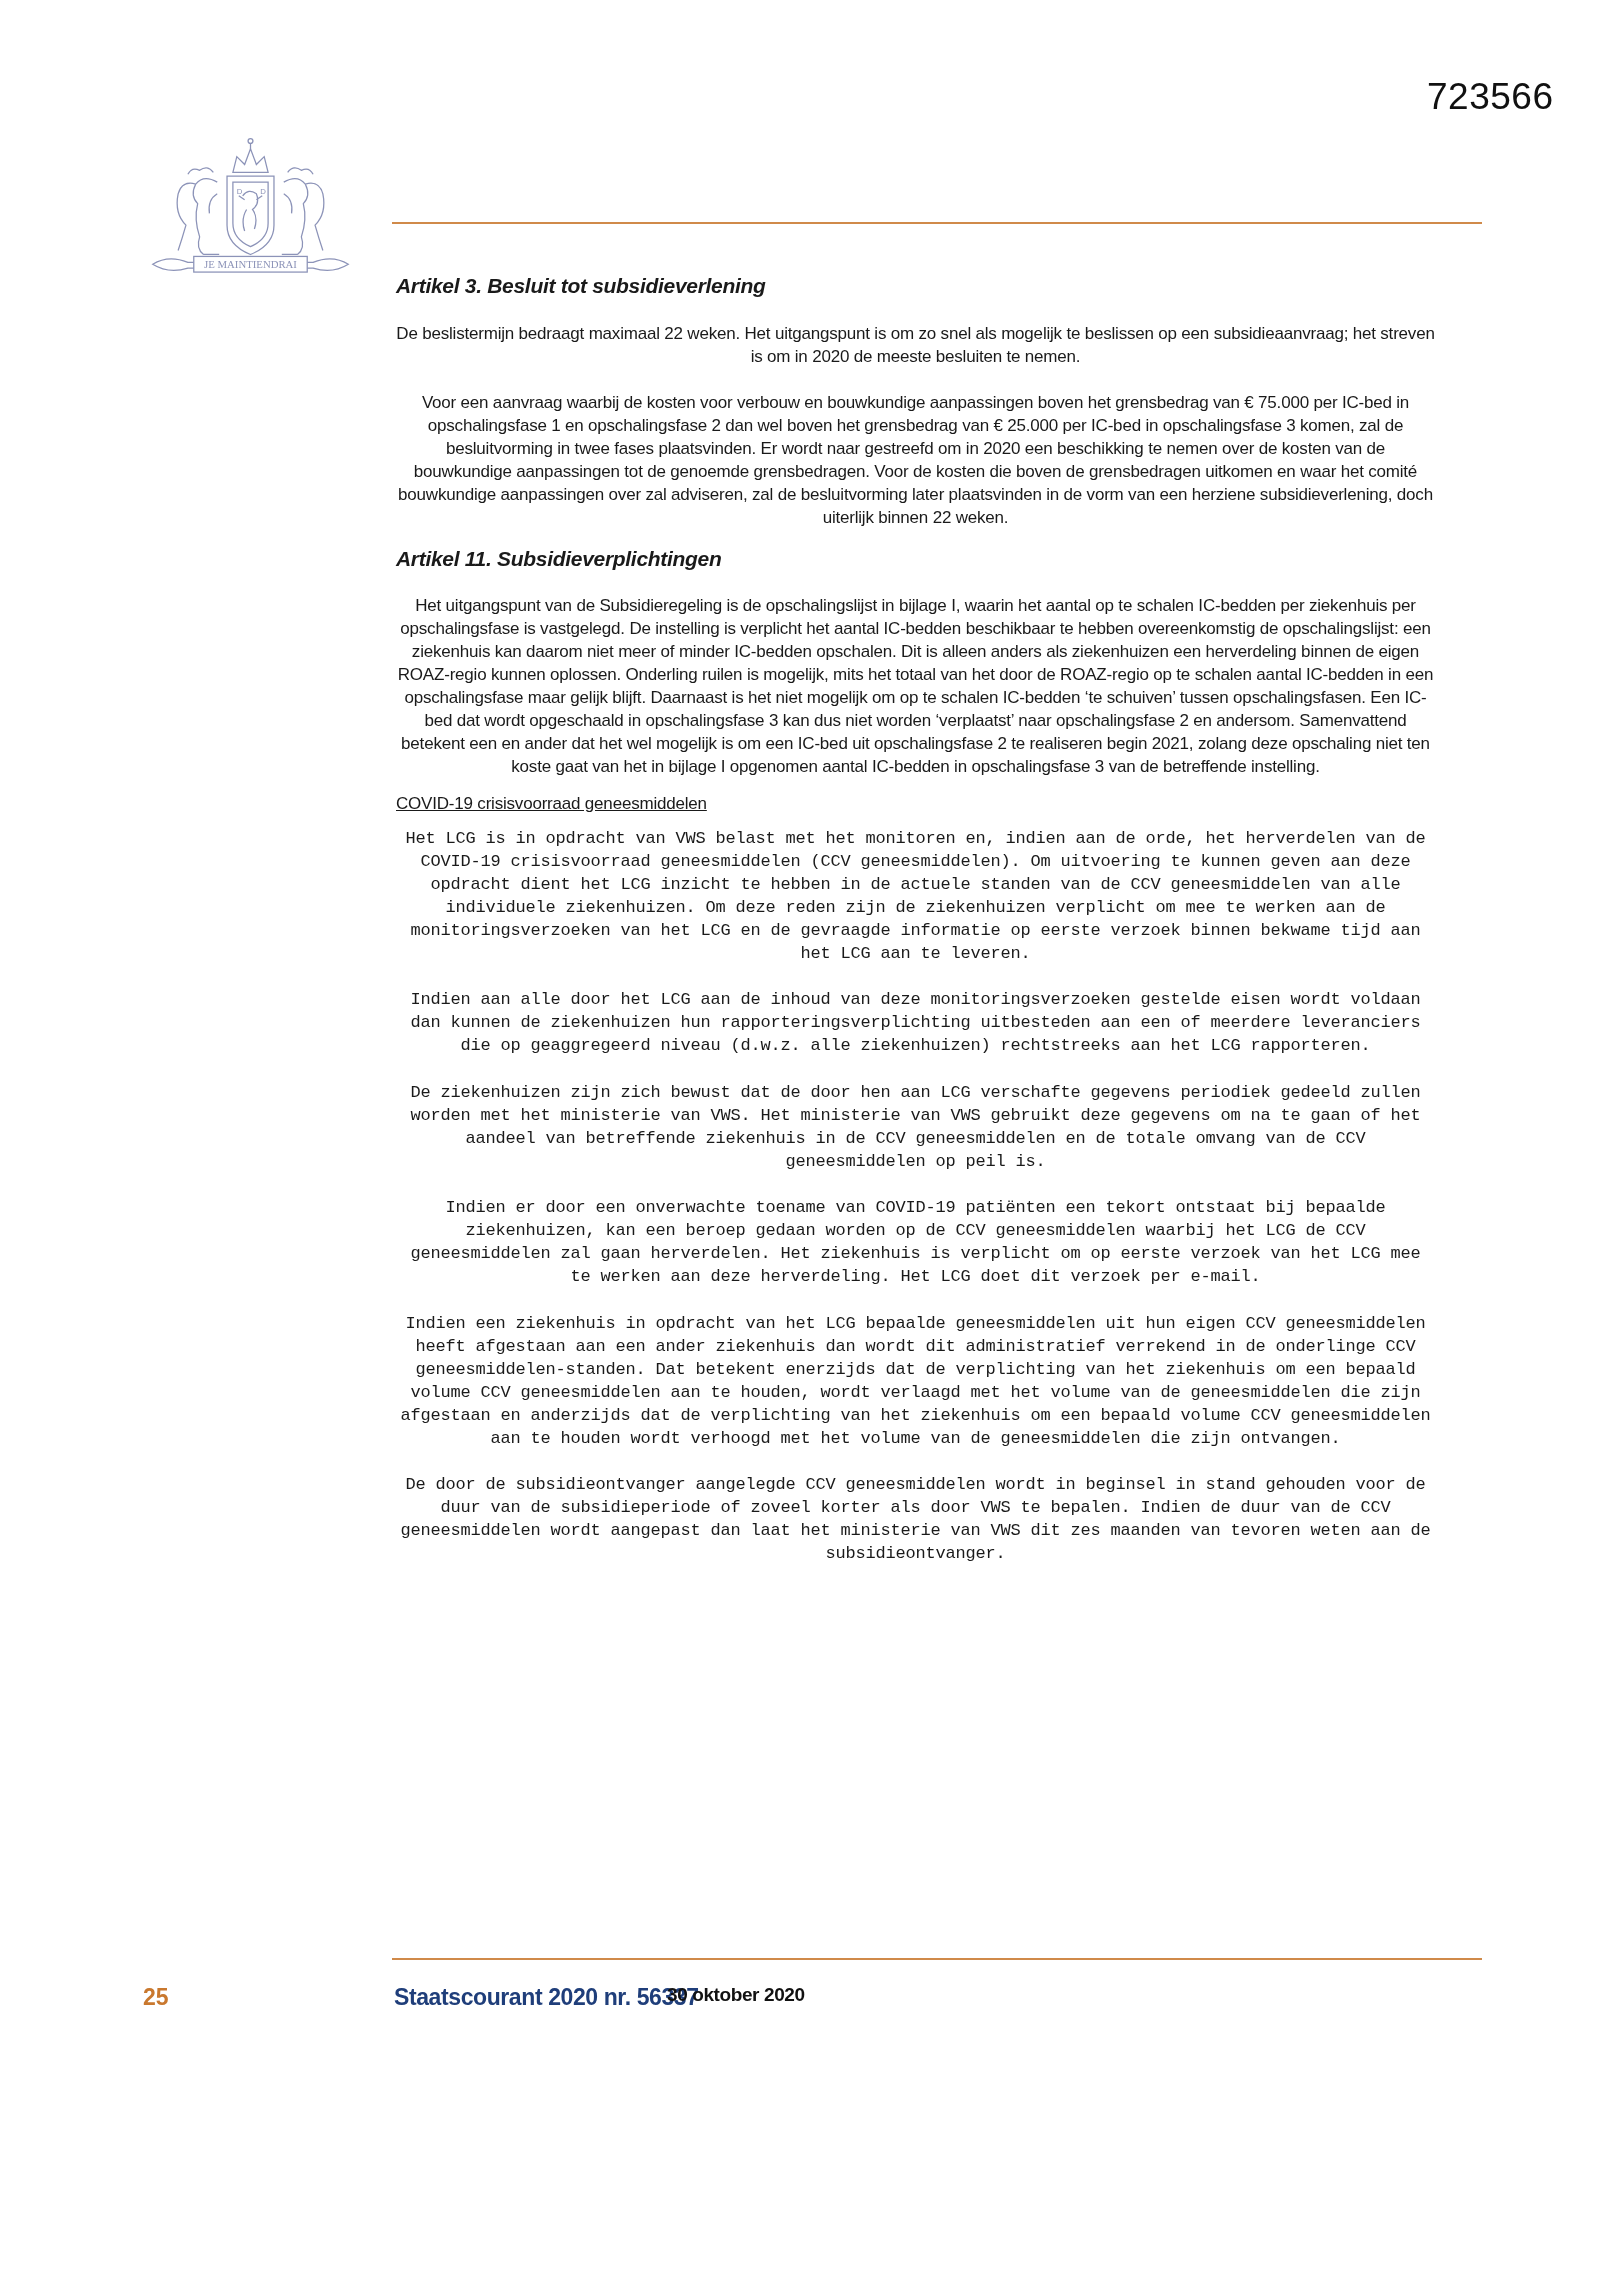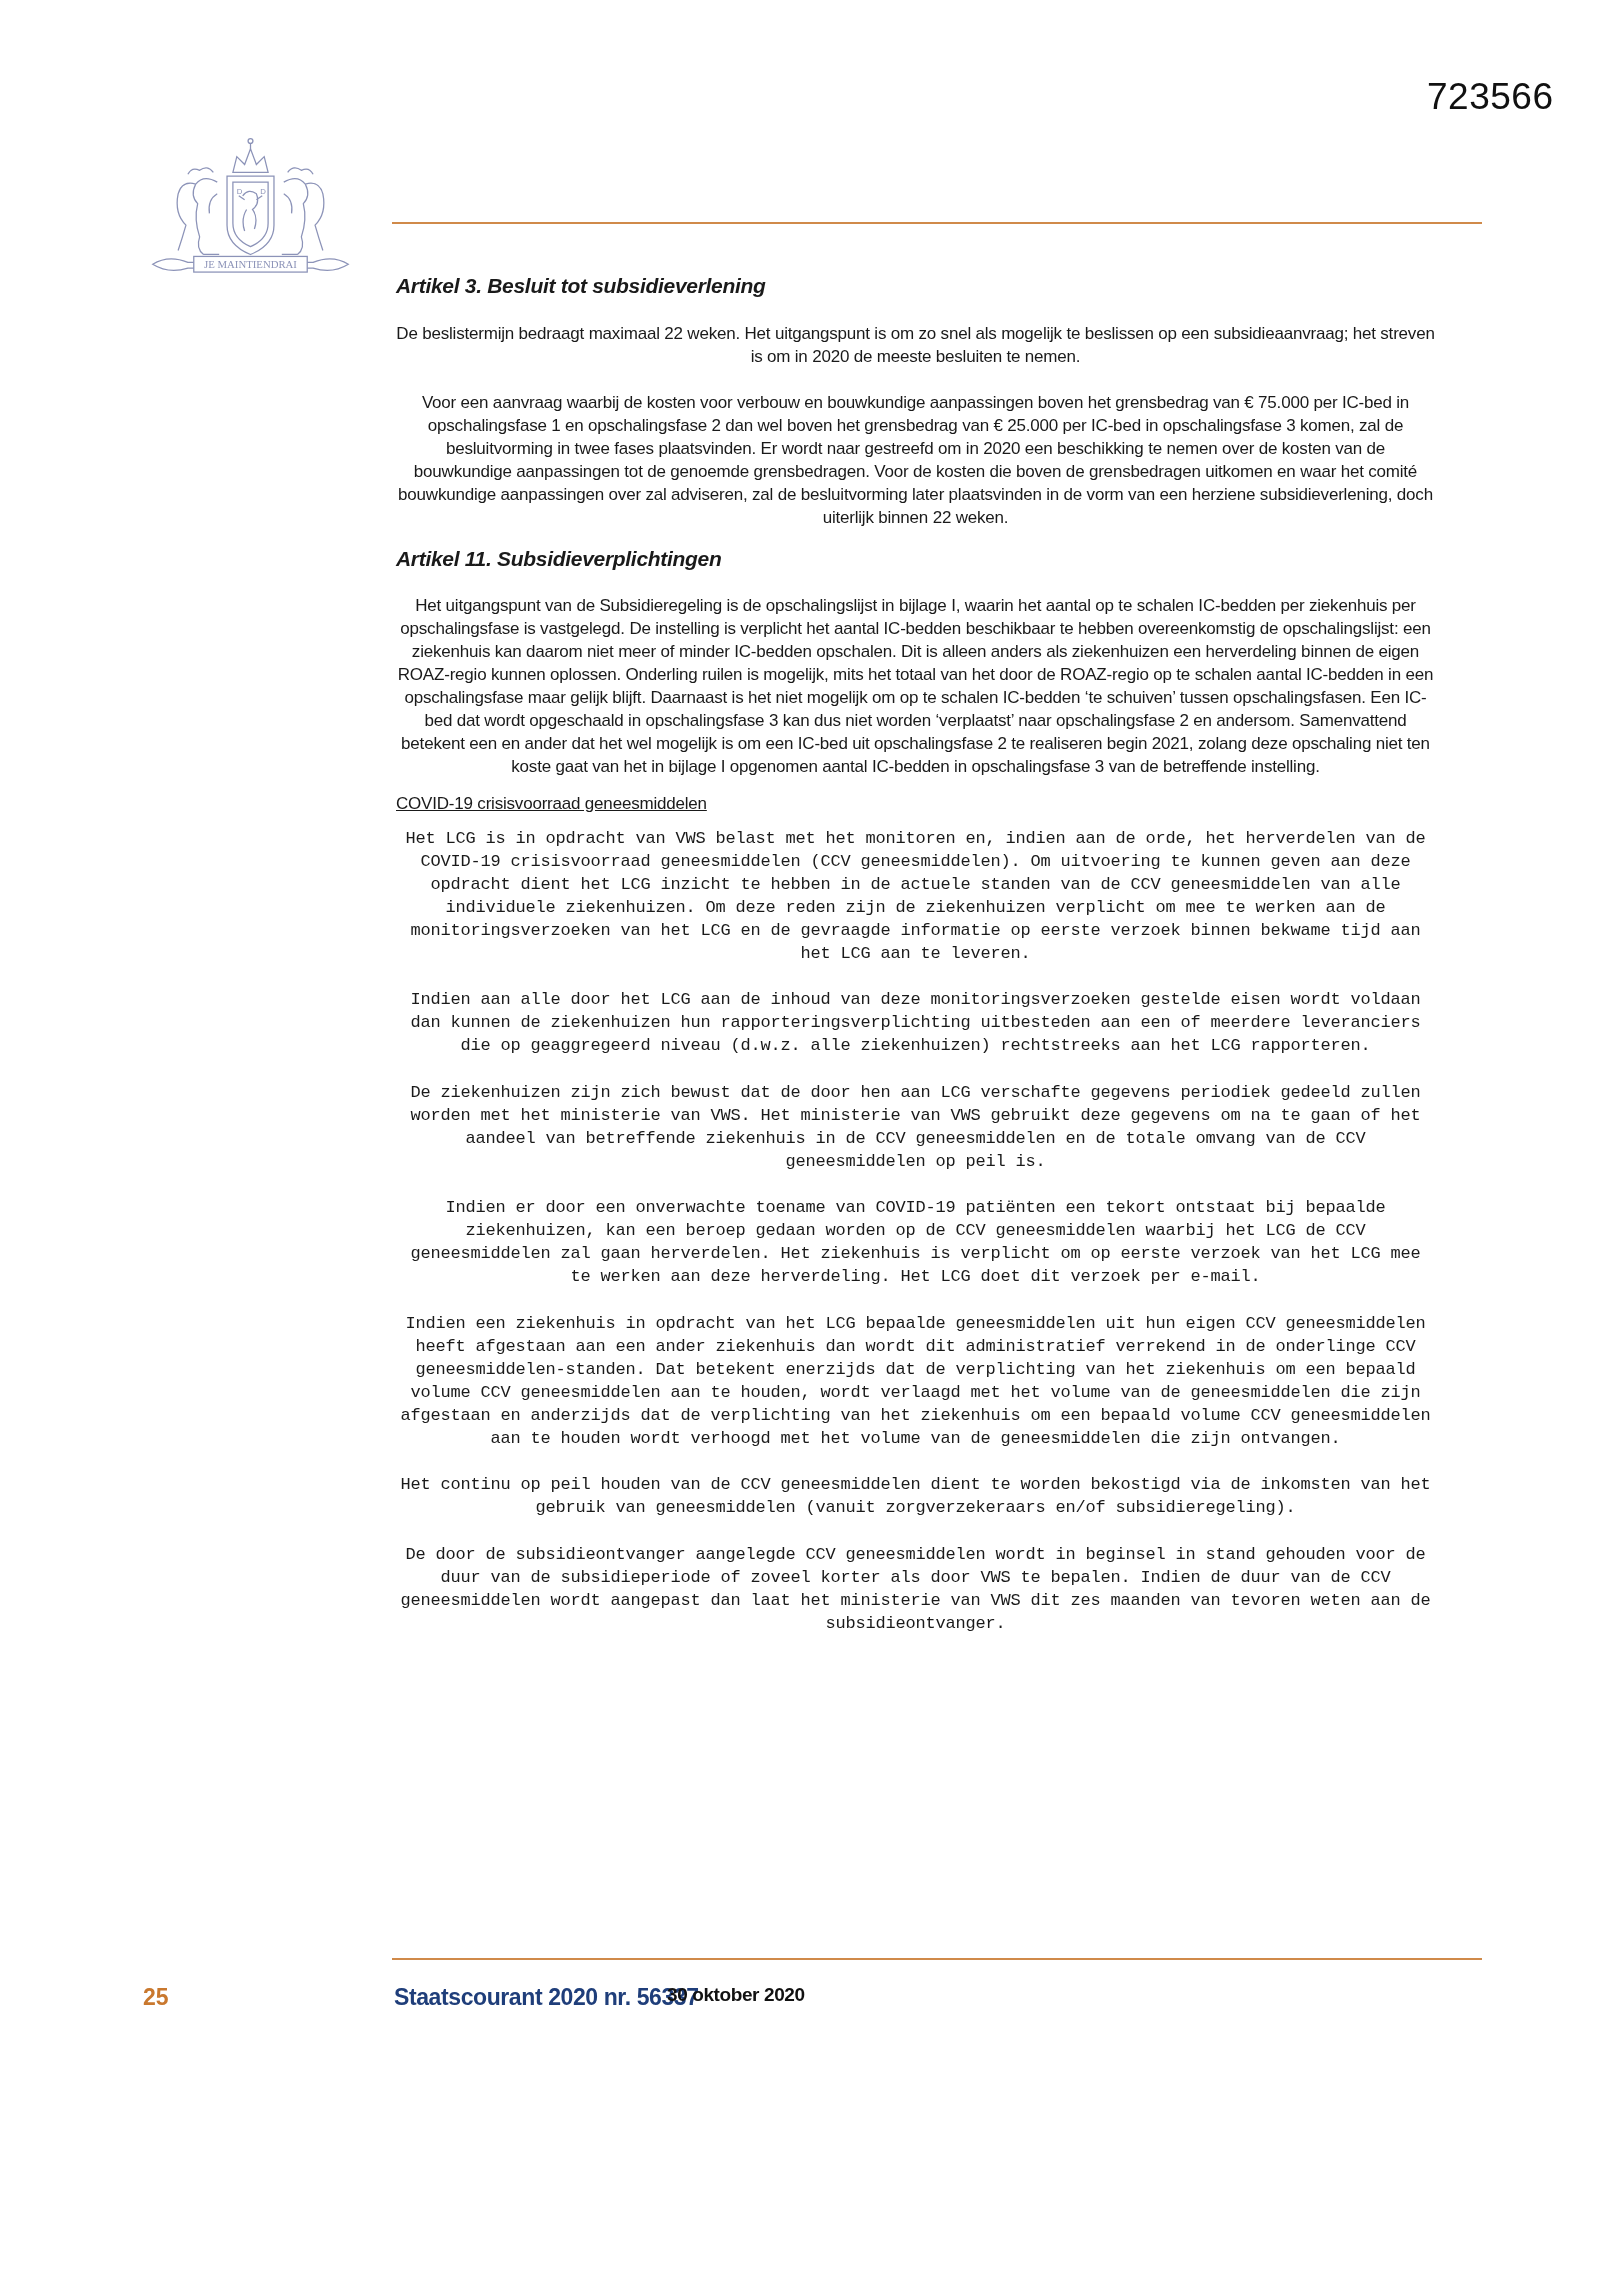--- a/index.html
+++ b/index.html
@@ -139,21 +139,20 @@
     <h2 class="heading">Artikel 11. Subsidieverplichtingen</h2>
     <p class="para" style="margin-bottom:13.7px;">Het uitgangspunt van de Subsidieregeling is de opschalingslijst in bijlage I, waarin het aantal op te schalen IC-bedden per ziekenhuis per opschalingsfase is vastgelegd. De instelling is verplicht het aantal IC-bedden beschikbaar te hebben overeenkomstig de opschalingslijst: een ziekenhuis kan daarom niet meer of minder IC-bedden opschalen. Dit is alleen anders als ziekenhuizen een herverdeling binnen de eigen ROAZ-regio kunnen oplossen. Onderling ruilen is mogelijk, mits het totaal van het door de ROAZ-regio op te schalen aantal IC-bedden in een opschalingsfase maar gelijk blijft. Daarnaast is het niet mogelijk om op te schalen IC-bedden ‘te schuiven’ tussen opschalingsfasen. Een IC-bed dat wordt opgeschaald in opschalingsfase 3 kan dus niet worden ‘verplaatst’ naar opschalingsfase 2 en andersom. Samenvattend betekent een en ander dat het wel mogelijk is om een IC-bed uit opschalingsfase 2 te realiseren begin 2021, zolang deze opschaling niet ten koste gaat van het in bijlage I opgenomen aantal IC-bedden in opschalingsfase 3 van de betreffende instelling.</p>
 
     <div class="sub-block">
       <div class="subheading">COVID-19 crisisvoorraad geneesmiddelen</div>
       <p class="para">Het LCG is in opdracht van VWS belast met het monitoren en, indien aan de orde, het herverdelen van de COVID-19 crisisvoorraad geneesmiddelen (CCV geneesmiddelen). Om uitvoering te kunnen geven aan deze opdracht dient het LCG inzicht te hebben in de actuele standen van de CCV geneesmiddelen van alle individuele ziekenhuizen. Om deze reden zijn de ziekenhuizen verplicht om mee te werken aan de monitoringsverzoeken van het LCG en de gevraagde informatie op eerste verzoek binnen bekwame tijd aan het LCG aan te leveren.</p>
       <p class="para">Indien aan alle door het LCG aan de inhoud van deze monitoringsverzoeken gestelde eisen wordt voldaan dan kunnen de ziekenhuizen hun rapporteringsverplichting uitbesteden aan een of meerdere leveranciers die op geaggregeerd niveau (d.w.z. alle ziekenhuizen) rechtstreeks aan het LCG rapporteren.</p>
       <p class="para">De ziekenhuizen zijn zich bewust dat de door hen aan LCG verschafte gegevens periodiek gedeeld zullen worden met het ministerie van VWS. Het ministerie van VWS gebruikt deze gegevens om na te gaan of het aandeel van betreffende ziekenhuis in de CCV geneesmiddelen en de totale omvang van de CCV geneesmiddelen op peil is.</p>
       <p class="para">Indien er door een onverwachte toename van COVID-19 patiënten een tekort ontstaat bij bepaalde ziekenhuizen, kan een beroep gedaan worden op de CCV geneesmiddelen waarbij het LCG de CCV geneesmiddelen zal gaan herverdelen. Het ziekenhuis is verplicht om op eerste verzoek van het LCG mee te werken aan deze herverdeling. Het LCG doet dit verzoek per e-mail.</p>
       <p class="para">Indien een ziekenhuis in opdracht van het LCG bepaalde geneesmiddelen uit hun eigen CCV geneesmiddelen heeft afgestaan aan een ander ziekenhuis dan wordt dit administratief verrekend in de onderlinge CCV geneesmiddelen-standen. Dat betekent enerzijds dat de verplichting van het ziekenhuis om een bepaald volume CCV geneesmiddelen aan te houden, wordt verlaagd met het volume van de geneesmiddelen die zijn afgestaan en anderzijds dat de verplichting van het ziekenhuis om een bepaald volume CCV geneesmiddelen aan te houden wordt verhoogd met het volume van de geneesmiddelen die zijn ontvangen.</p>
-      <p class="para">Het continu op peil houden van de CCV geneesmiddelen dient te worden bekostigd via de inkomsten van het gebruik van geneesmiddelen (vanuit zorgverzekeraars en/of subsidieregeling).</p>
       <p class="para">De door de subsidieontvanger aangelegde CCV geneesmiddelen wordt in beginsel in stand gehouden voor de duur van de subsidieperiode of zoveel korter als door VWS te bepalen. Indien de duur van de CCV geneesmiddelen wordt aangepast dan laat het ministerie van VWS dit zes maanden van tevoren weten aan de subsidieontvanger.</p>
     </div>
   </section>
 </div>
 
 <div class="rule bottom"></div>
 
 <div class="footer-page">25</div>
 <div class="footer-title">Staatscourant 2020 nr. 56337</div>
 <div class="footer-date">30 oktober 2020</div>

